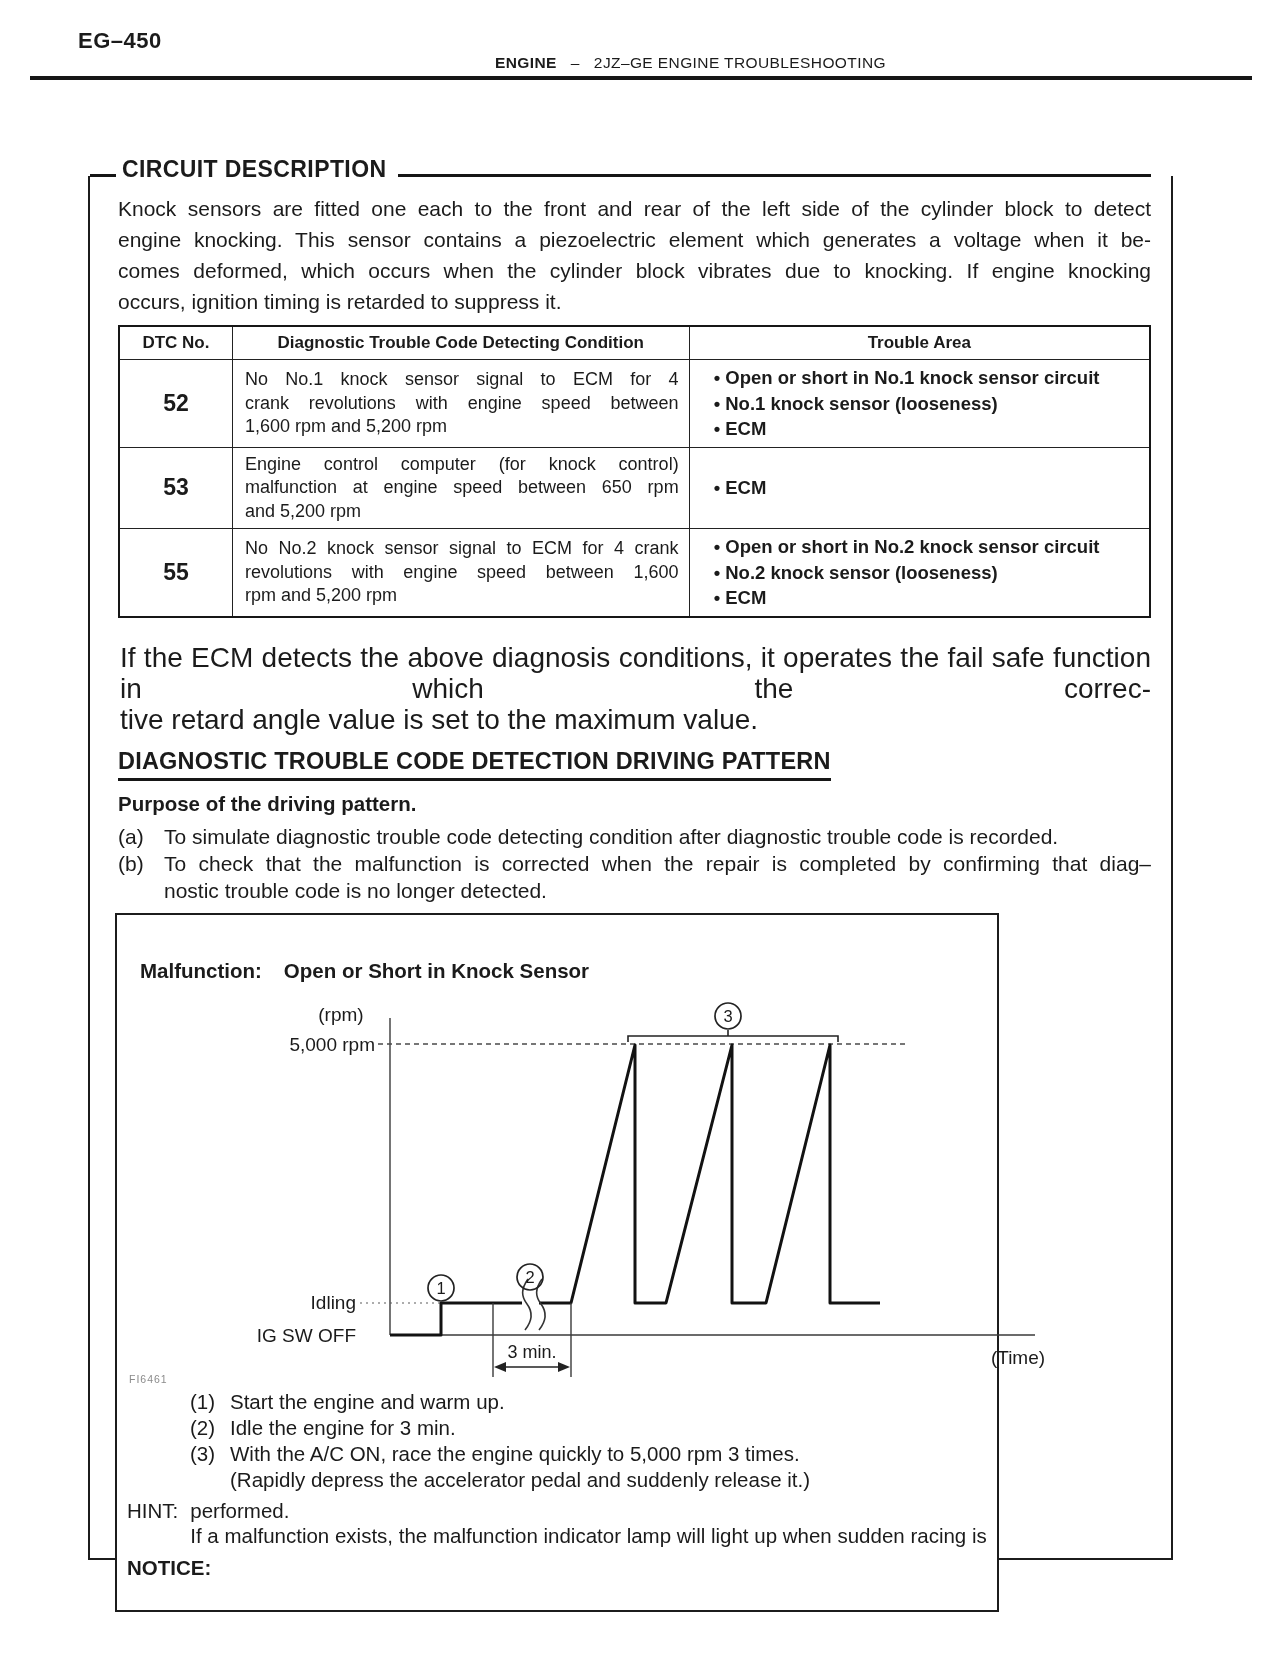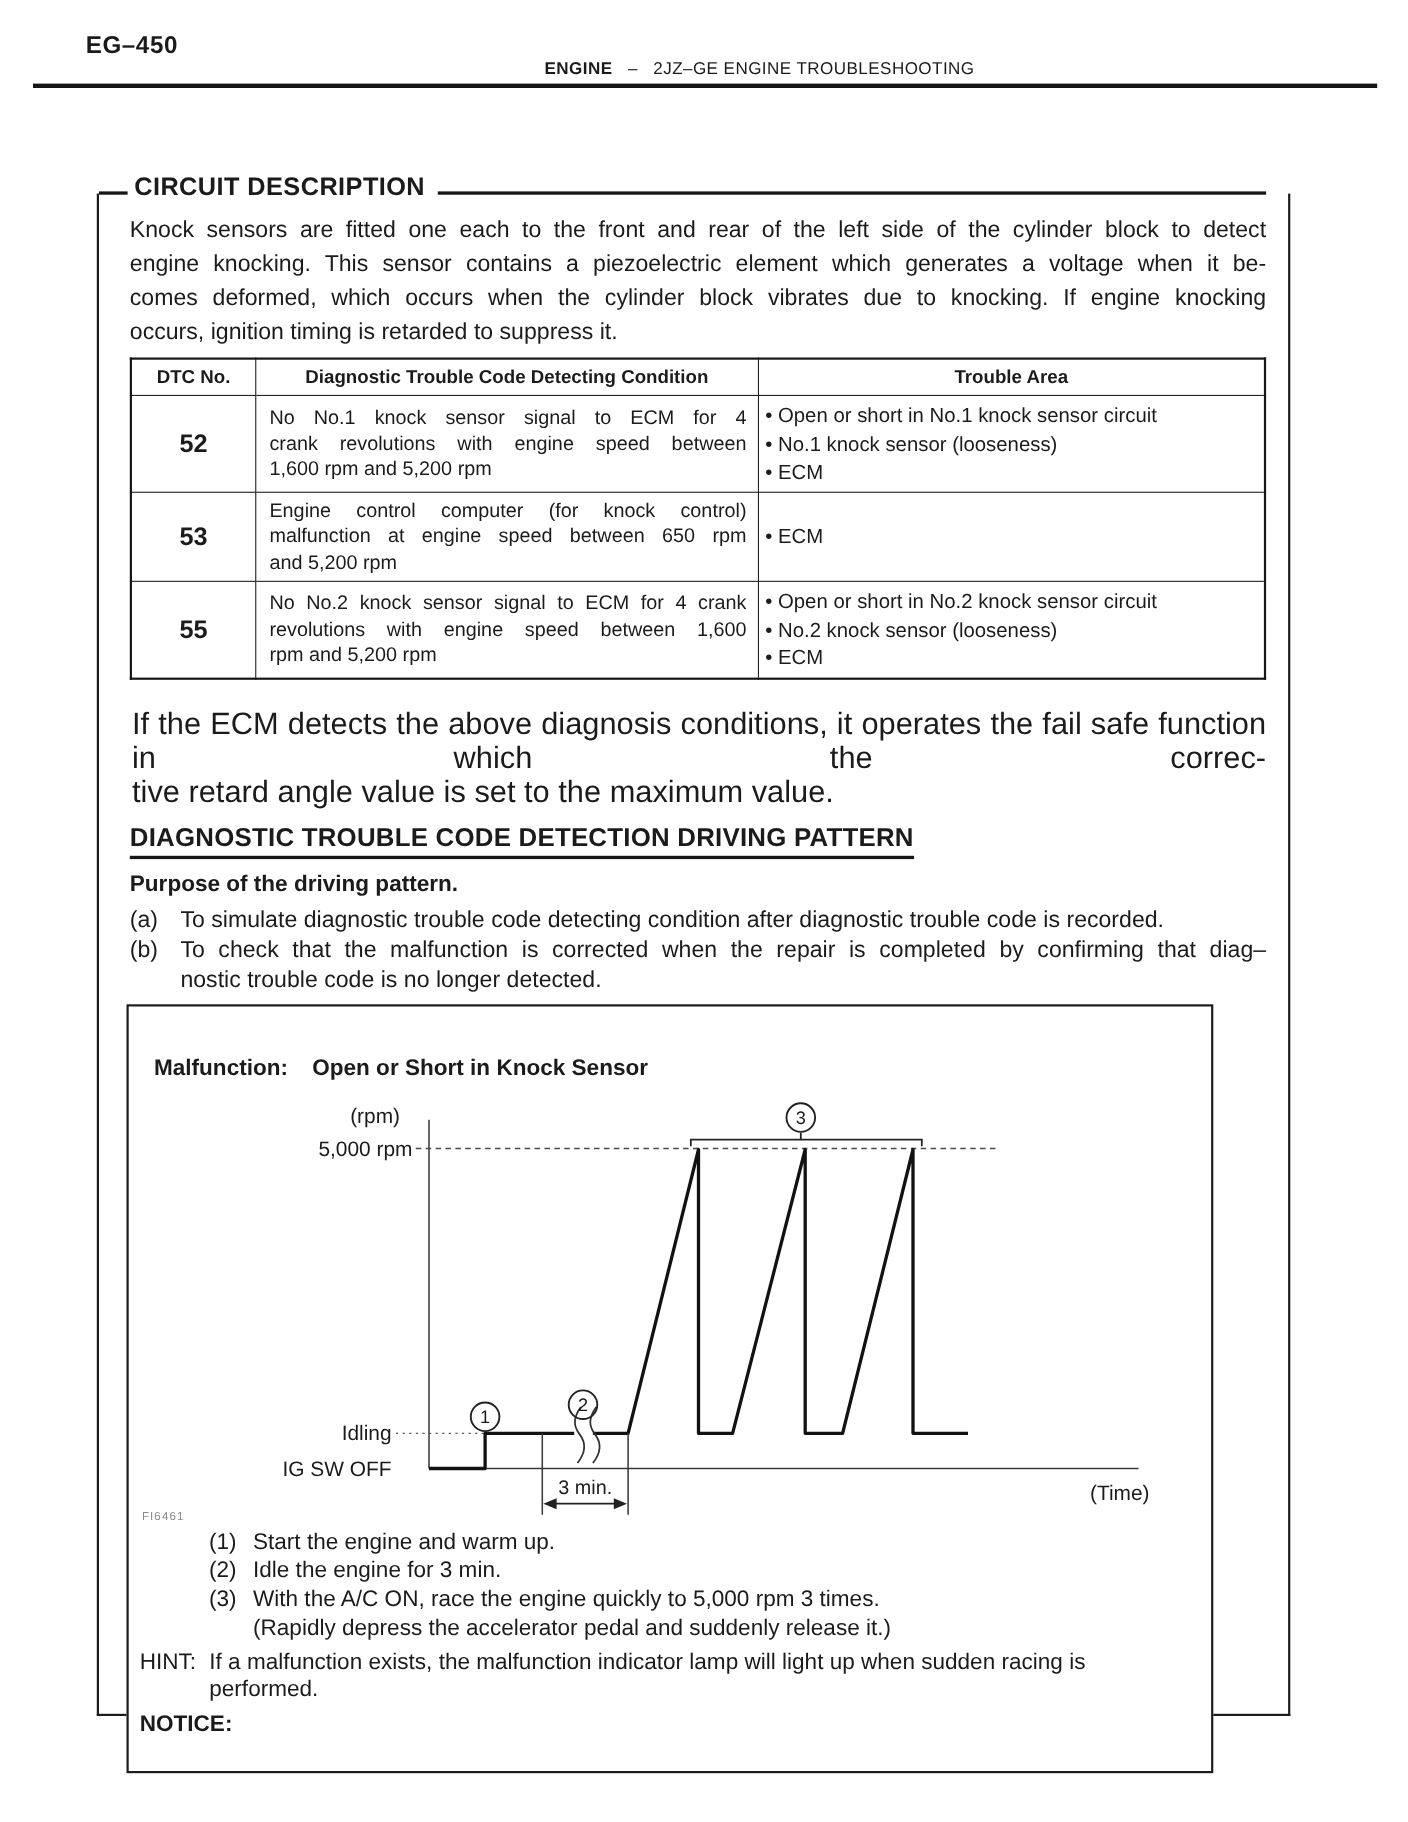--- a/index.html
+++ b/index.html
@@ -36,36 +36,36 @@
   
   table.dtc { width:100%; margin-top:8px; border-collapse:collapse; table-layout:fixed; border:2.5px solid #161616; }
   table.dtc col.c1 { width:11%; }
   table.dtc col.c2 { width:44.3%; }
   table.dtc col.c3 { width:44.7%; }
   table.dtc th { border:1.5px solid #222; font-size:17px; font-weight:bold; padding:6px 4px; text-align:center; }
   table.dtc td { border:1.5px solid #222; vertical-align:middle; }
   td.dtc-num { text-align:center; font-size:23px; font-weight:bold; }
   td.cond { padding:5px 10px 5px 12px; font-size:18px; line-height:23.5px; }
   .cl:not(:last-child) { text-align:justify; text-align-last:justify; }
-  td.trouble { padding:5px 8px 5px 6px; font-size:18.5px; line-height:25.5px; }
+  td.trouble { padding:5px 8px 5px 24px; font-size:18.5px; line-height:25.5px;font-weight:bold; }
   .ta-item::before { content:"•  "; }
 
   .failsafe { margin-top:24px; font-size:28px; line-height:31px; padding-left:2px; }
 
   .dp-heading { display:inline-block; margin-top:13px; font-size:23.5px; font-weight:bold; letter-spacing:.2px;
     border-bottom:3px solid #161616; padding-bottom:3px; }
   .purpose { margin-top:11px; font-size:20.5px; font-weight:bold; }
   .ab-items { margin-top:7px; font-size:21px; line-height:27px; }
   .ab-row { display:flex; }
   .ab-row .lbl { flex:none; width:46px; }
   .ab-row .txt { flex:1; }
 
   
   .figure-box {
-    position:relative; margin:9px 0 0 -3px; width:988px; height:699px;
+    position:relative; margin:9px 0 0 -3px; width:884px; height:699px;
     border:2.5px solid #1c1c1c; background:#fff;
   }
   .fig-title { padding:44px 0 0 23px; font-size:20.5px; font-weight:bold; }
   .fig-title .mv { margin-left:22px; }
   svg.chart { display:block; margin:12px 0 0 11px; width:1010px; height:390px; }
   .fig-code { position:absolute; left:12px; top:458px; font-size:10.5px; color:#8b8b8b; letter-spacing:1px; }
 
   .steps { margin:4px 0 0 73px; font-size:20.5px; line-height:26px; }
   .step-row { display:flex; }
   .step-row .lbl { flex:none; width:40px; }
@@ -253,22 +253,22 @@
             <div class="txt">
               <div>With the A/C ON, race the engine quickly to 5,000 rpm 3 times.</div>
               <div>(Rapidly depress the accelerator pedal and suddenly release it.)</div>
             </div>
           </div>
         </div>
 
       <div class="note-row hint-note">
         <span class="lbl">HINT:</span>
         <div class="nt-lines">
+            <div>performed.</div>
             <div>If a malfunction exists, the malfunction indicator lamp will light up when sudden racing is</div>
-            <div>performed.</div>
           </div>
       </div>
 
       <div class="note-row notice-note">
         <span class="lbl">NOTICE:</span>
         <div class="nt-lines">
           </div>
       </div>
     </div>
 

